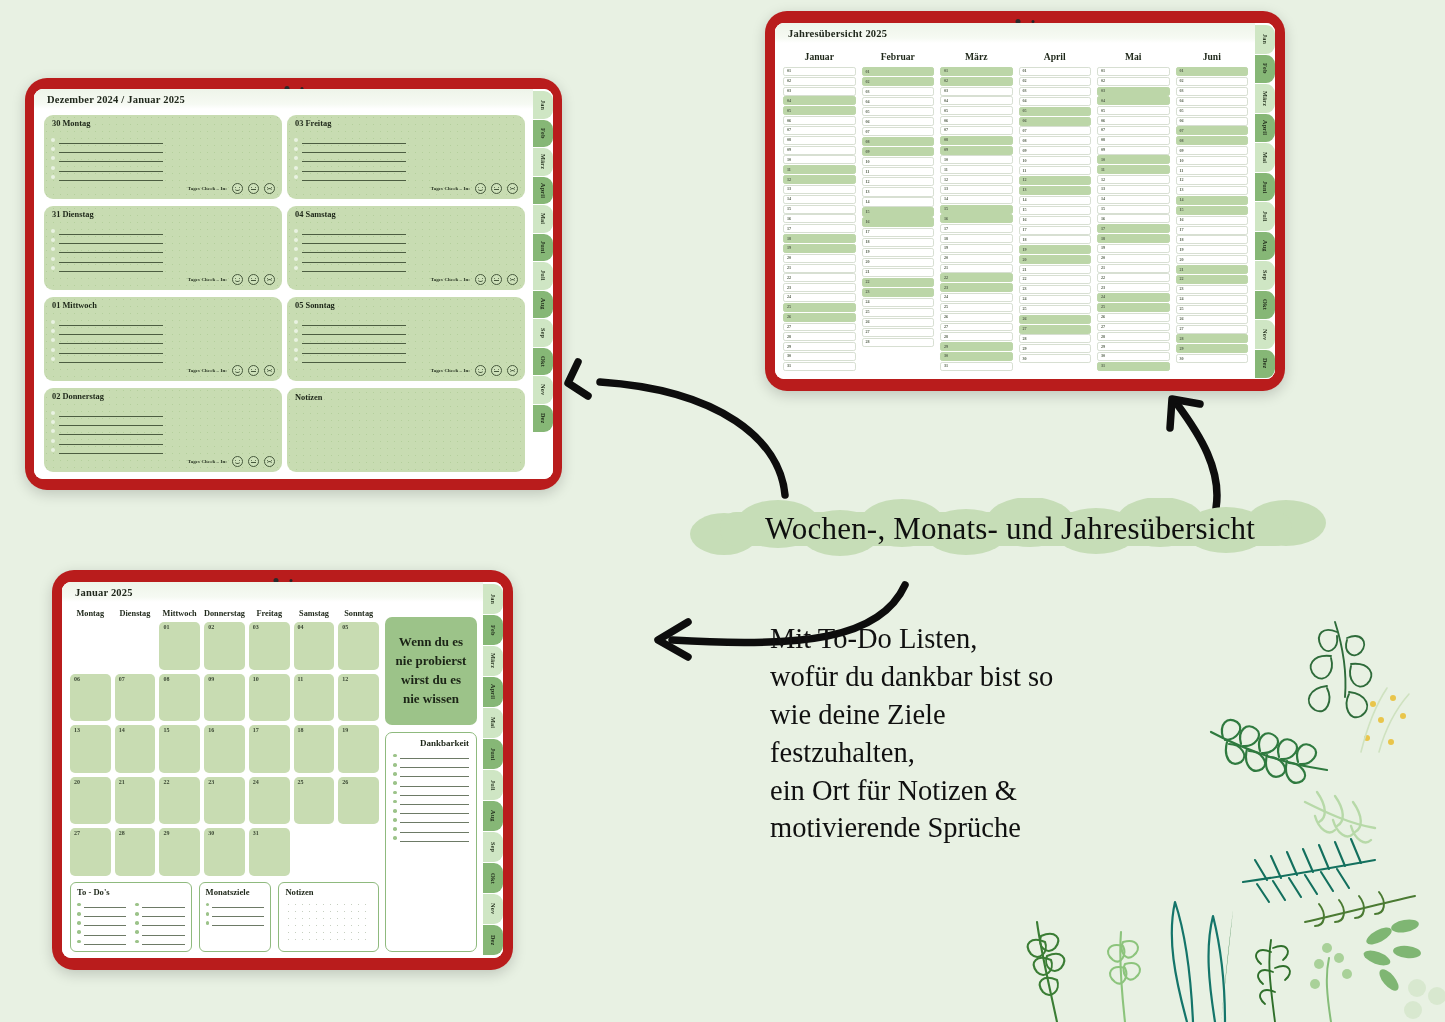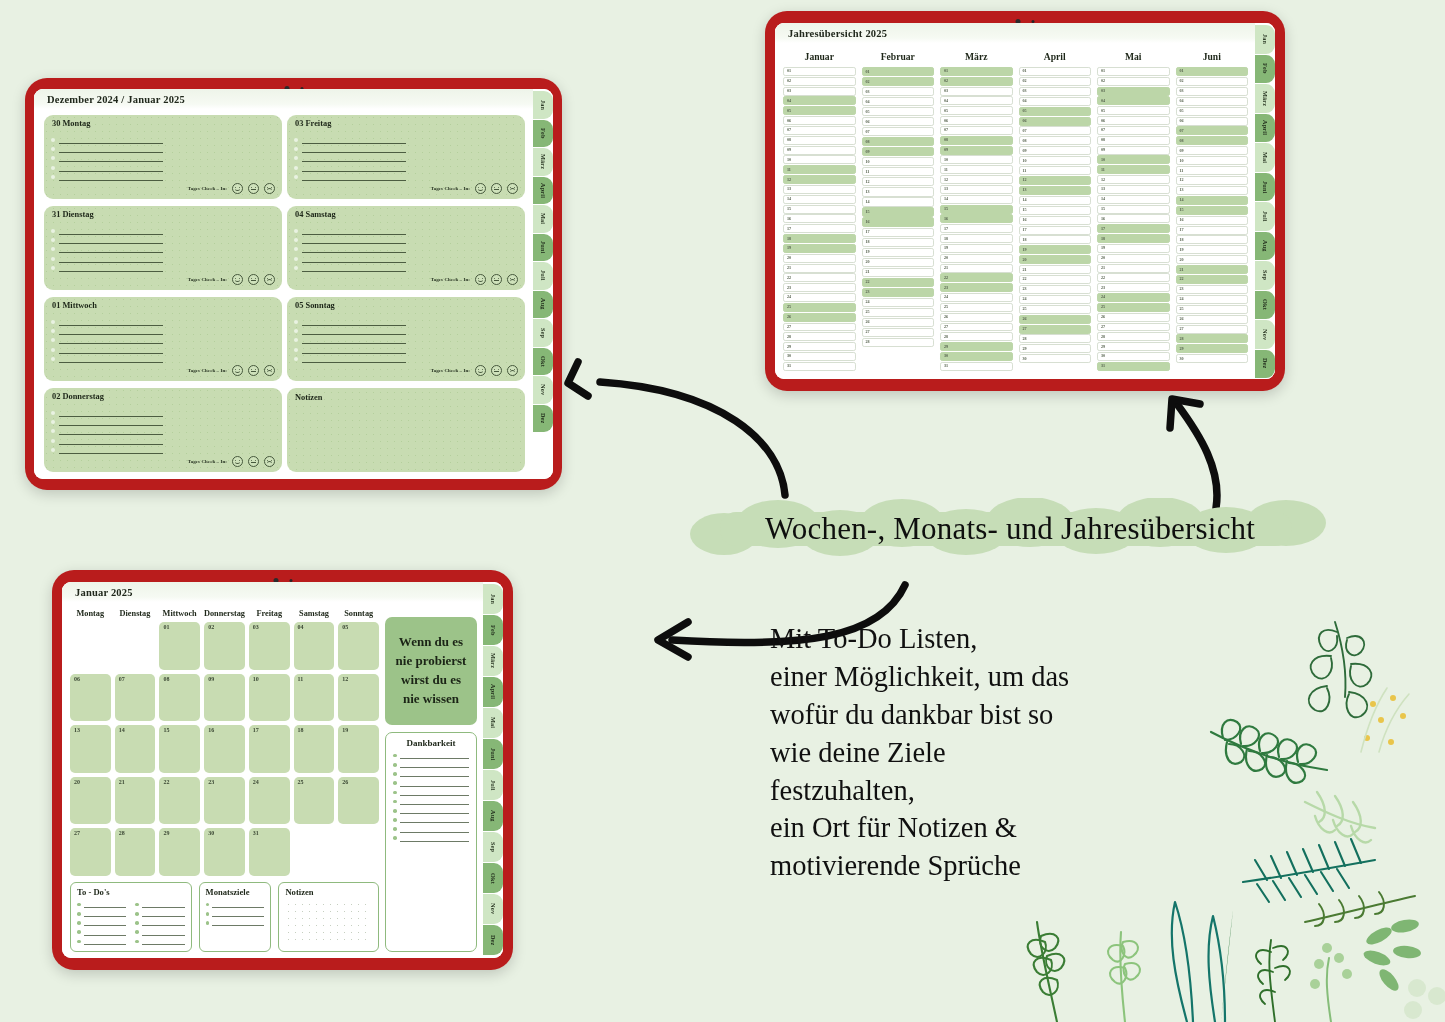--- a/index.html
+++ b/index.html
@@ -103,21 +103,21 @@
   .prow .ln{flex:1;border-bottom:.9px solid #6d7a66;height:6px;}
   .dotfill{margin-top:4px;height:40px;
     background-image:radial-gradient(#c6cfc0 0.7px, transparent 0.8px);
     background-size:7px 7px;}
   .mo-right{width:92px;display:flex;flex-direction:column;gap:7px;padding-top:12px;}
   .quote{
     background:#9cc389;border-radius:7px;height:96px;display:flex;align-items:center;
     justify-content:center;text-align:center;padding:6px 7px;font-size:13px;color:#1b2416;line-height:1.45;
   }
   .grat{border:1.2px solid #8fba7e;border-radius:7px;background:#fff;flex:1;padding:5px 7px 6px;}
-  .grat .gtitle{text-align:center;font-size:9px;color:#1d2618;margin-bottom:3px;}
+  .grat .gtitle{text-align:right;font-size:9px;color:#1d2618;margin-bottom:3px;}
 
   
   .headline-wrap{position:absolute;left:690px;top:498px;width:640px;height:62px;}
   .cloud{position:absolute;inset:0;}
   .headline{
     position:absolute;left:0;top:0;width:100%;height:100%;
     display:flex;align-items:center;justify-content:center;
     font-size:31px;color:#0e0e0e;letter-spacing:.2px;white-space:nowrap;
   }
   .bodytext{
@@ -1328,21 +1328,20 @@
         <ellipse cx="536" cy="32" rx="42" ry="23"></ellipse>
         <ellipse cx="596" cy="25" rx="40" ry="23"></ellipse>
         <rect x="30" y="14" width="572" height="34" rx="16"></rect>
       </g>
     </svg>
     <div class="headline">Wochen-, Monats- und Jahresübersicht</div>
   </div>
 
   <div class="bodytext" id="bodytext">
       <div>Mit To-Do Listen,</div>
-      <div>einer Möglichkeit, um das</div>
       <div>wofür du dankbar bist so</div>
       <div>wie deine Ziele</div>
       <div>festzuhalten,</div>
       <div>ein Ort für Notizen &amp;</div>
       <div>motivierende Sprüche</div>
     </div>
 
   <svg class="botanicals" viewBox="0 0 470 430">
     <g fill="none" stroke-linecap="round" stroke-linejoin="round">
 

